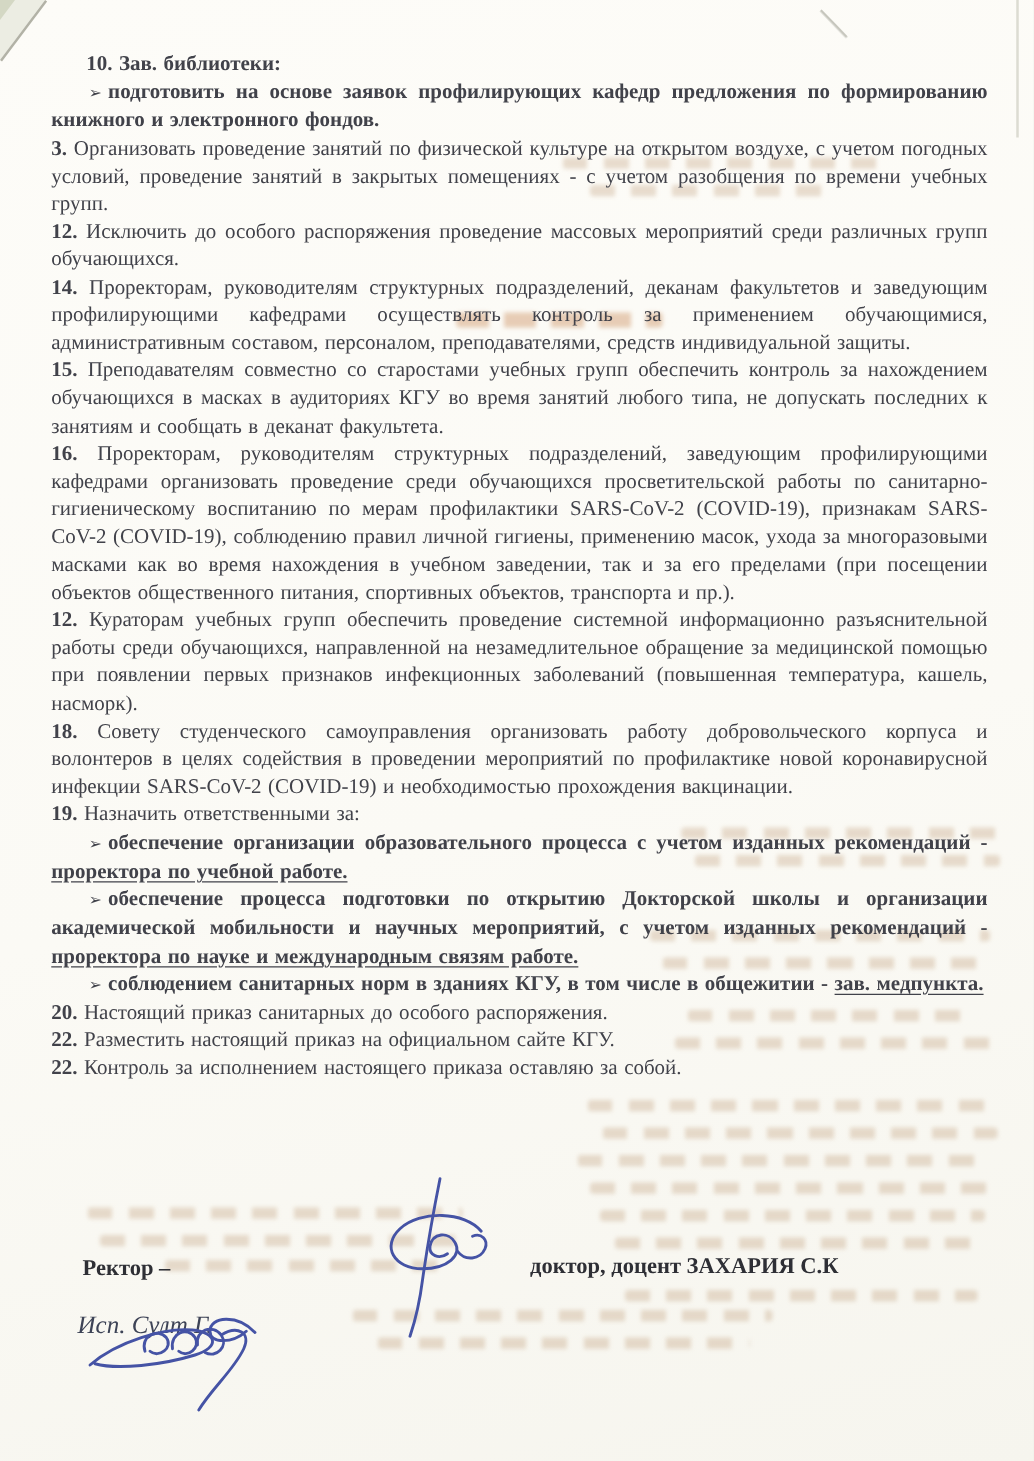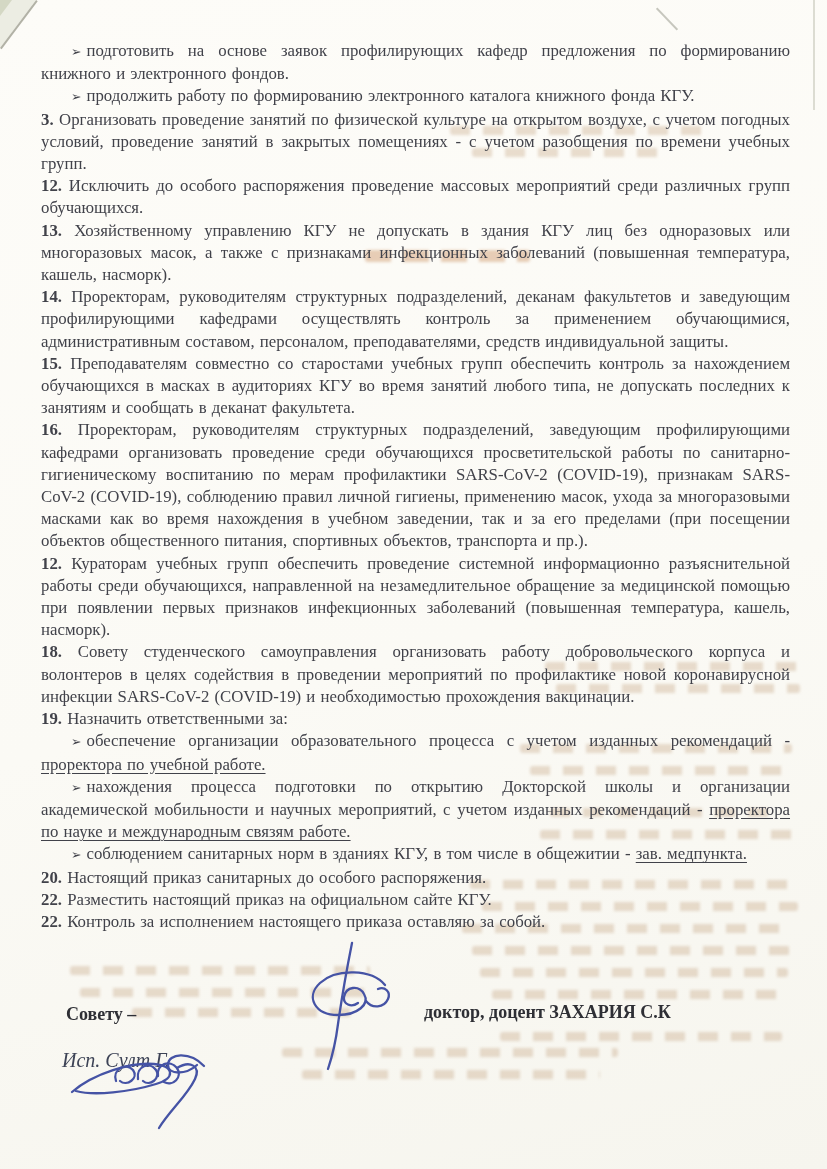--- a/index.html
+++ b/index.html
@@ -30,21 +30,21 @@
   .ghost.strong { height:12px; filter:blur(1.8px);
     background:repeating-linear-gradient(90deg, rgba(190,115,55,.34) 0 26px, rgba(190,115,55,0) 26px 38px); }
 
   .doc {
     position:absolute; left:41px; right:37px; top:40px;
     color:var(--text-ink,#41424a);
     font-size:16.8px; line-height:22.2px; text-align:justify; word-spacing:1px;
   }
   .para { margin:0; }
   .para.heading { text-indent:28px; }
-  .para.bullet  { text-indent:30px; }
+  .para.bullet  { text-indent:30px;font-weight:bold; }
   .b { font-weight:bold; }
   .u { text-decoration:underline; text-underline-offset:2.5px; }
   .marker { font-family:"DejaVu Sans", sans-serif; font-size:12.5px; padding-right:5px; }
 
   .sig-label { position:absolute; left:66px;  top:1004px; font-weight:bold; font-size:18px; color:#2e2f35; }
   .sig-name  { position:absolute; left:424px; top:1002px; font-weight:bold; font-size:18px; color:#2e2f35; }
   .exec-label{ position:absolute; left:62px;  top:1049px; font-style:italic; font-size:20px; color:#3d4356; }
 
   .ink { position:absolute; pointer-events:none; }
   .ink path { fill:none; stroke:var(--sig-ink,#4553a5); stroke-width:2.3; stroke-linecap:round; }
@@ -78,40 +78,39 @@
   <div class="ghost" style="left:480px;top:968px;width:308px"></div>
   <div class="ghost" style="left:492px;top:990px;width:296px"></div>
   <div class="ghost" style="left:500px;top:1032px;width:282px"></div>
   <div class="ghost" style="left:70px;top:966px;width:300px"></div>
   <div class="ghost" style="left:80px;top:988px;width:288px"></div>
   <div class="ghost" style="left:132px;top:1008px;width:226px"></div>
   <div class="ghost" style="left:282px;top:1048px;width:336px"></div>
   <div class="ghost" style="left:302px;top:1070px;width:298px"></div>
 
   <div class="doc" id="doc">
+      <p class="para heading"><span class="b">10. Зав. библиотеки:</span></p>
       <p class="para bullet"><span class="marker">➢</span><span>подготовить на основе заявок профилирующих кафедр предложения по формированию книжного и электронного фондов.</span></p>
-      <p class="para bullet"><span class="marker">➢</span><span>продолжить работу по формированию электронного каталога книжного фонда КГУ.</span></p>
       <p class="para numbered"><span class="b">3.</span><span> Организовать проведение занятий по физической  культуре на открытом воздухе, с учетом погодных условий, проведение занятий в закрытых помещениях - с учетом разобщения по времени учебных групп.</span></p>
       <p class="para numbered"><span class="b">12.</span><span> Исключить до особого распоряжения проведение массовых мероприятий среди различных групп обучающихся.</span></p>
-      <p class="para numbered"><span class="b">13.</span><span> Хозяйственному управлению КГУ не допускать в здания КГУ лиц без одноразовых или многоразовых масок, а также с признаками инфекционных заболеваний (повышенная температура, кашель, насморк).</span></p>
       <p class="para numbered"><span class="b">14.</span><span> Проректорам, руководителям структурных подразделений, деканам факультетов и заведующим профилирующими кафедрами осуществлять контроль за применением обучающимися, административным составом, персоналом,  преподавателями, средств индивидуальной защиты.</span></p>
       <p class="para numbered"><span class="b">15.</span><span> Преподавателям совместно со старостами учебных групп обеспечить контроль за нахождением обучающихся в масках в аудиториях КГУ во время занятий любого типа, не допускать последних к занятиям и сообщать в деканат факультета.</span></p>
       <p class="para numbered"><span class="b">16.</span><span> Проректорам, руководителям структурных подразделений, заведующим профилирующими кафедрами организовать проведение среди обучающихся просветительской работы по санитарно-гигиеническому воспитанию по мерам профилактики SARS-CoV-2 (COVID-19), признакам SARS-CoV-2 (COVID-19), соблюдению правил личной гигиены, применению масок, ухода за многоразовыми масками как во время нахождения в учебном заведении, так и за его пределами  (при посещении объектов общественного питания,  спортивных объектов, транспорта и пр.).</span></p>
       <p class="para numbered"><span class="b">12.</span><span> Кураторам учебных групп обеспечить проведение системной информационно разъяснительной работы среди обучающихся, направленной на незамедлительное обращение за медицинской помощью при появлении первых признаков инфекционных заболеваний (повышенная температура, кашель, насморк).</span></p>
       <p class="para numbered"><span class="b">18.</span><span> Совету студенческого самоуправления  организовать работу добровольческого корпуса и волонтеров в целях содействия в проведении мероприятий по профилактике новой коронавирусной инфекции SARS-CoV-2 (COVID-19) и необходимостью прохождения вакцинации.</span></p>
       <p class="para numbered"><span class="b">19.</span><span> Назначить ответственными за:</span></p>
       <p class="para bullet"><span class="marker">➢</span><span>обеспечение организации образовательного процесса с учетом изданных рекомендаций - </span><span class="u">проректора по учебной работе.</span></p>
-      <p class="para bullet"><span class="marker">➢</span><span>нахождения процесса подготовки по открытию Докторской школы и организации академической мобильности и научных мероприятий, с учетом изданных рекомендаций - </span><span class="u">проректора по науке и международным связям работе.</span></p>
+      <p class="para bullet"><span class="marker">➢</span><span>обеспечение процесса подготовки по открытию Докторской школы и организации академической мобильности и научных мероприятий, с учетом изданных рекомендаций - </span><span class="u">проректора по науке и международным связям работе.</span></p>
       <p class="para bullet"><span class="marker">➢</span><span>соблюдением санитарных норм в зданиях КГУ, в том числе в общежитии - </span><span class="u">зав. медпункта.</span></p>
       <p class="para numbered"><span class="b">20.</span><span> Настоящий приказ санитарных до особого распоряжения.</span></p>
       <p class="para numbered"><span class="b">22.</span><span> Разместить настоящий приказ на официальном сайте КГУ.</span></p>
       <p class="para numbered"><span class="b">22.</span><span> Контроль за исполнением настоящего приказа оставляю за собой.</span></p>
     </div>
 
-  <div class="sig-label">Совету –</div>
+  <div class="sig-label">Ректор –</div>
   <svg class="ink sig-rector" viewBox="0 0 122 132" aria-hidden="true">
     <path d="M 64 3 C 59 28, 54 56, 50 84 C 48 100, 45 114, 40 129"></path>
     <path d="M 97 45 C 84 29, 48 28, 32 43 C 17 57, 27 75, 50 75 C 70 75, 82 64, 76 54 C 71 45, 58 46, 56 57 C 55 64, 63 68, 70 63"></path>
     <path d="M 78 61 C 84 69, 96 68, 100 59 C 103 52, 97 46, 90 49"></path>
   </svg>
   <div class="sig-name">доктор, доцент ЗАХАРИЯ С.К</div>
 
   <div class="exec-label">Исп.  Султ Г.</div>
   <svg class="ink sig-exec" viewBox="0 0 162 86" aria-hidden="true">
     <path d="M 146 20 C 132 5, 110 7, 110 19 C 110 29, 128 29, 139 19"></path>

